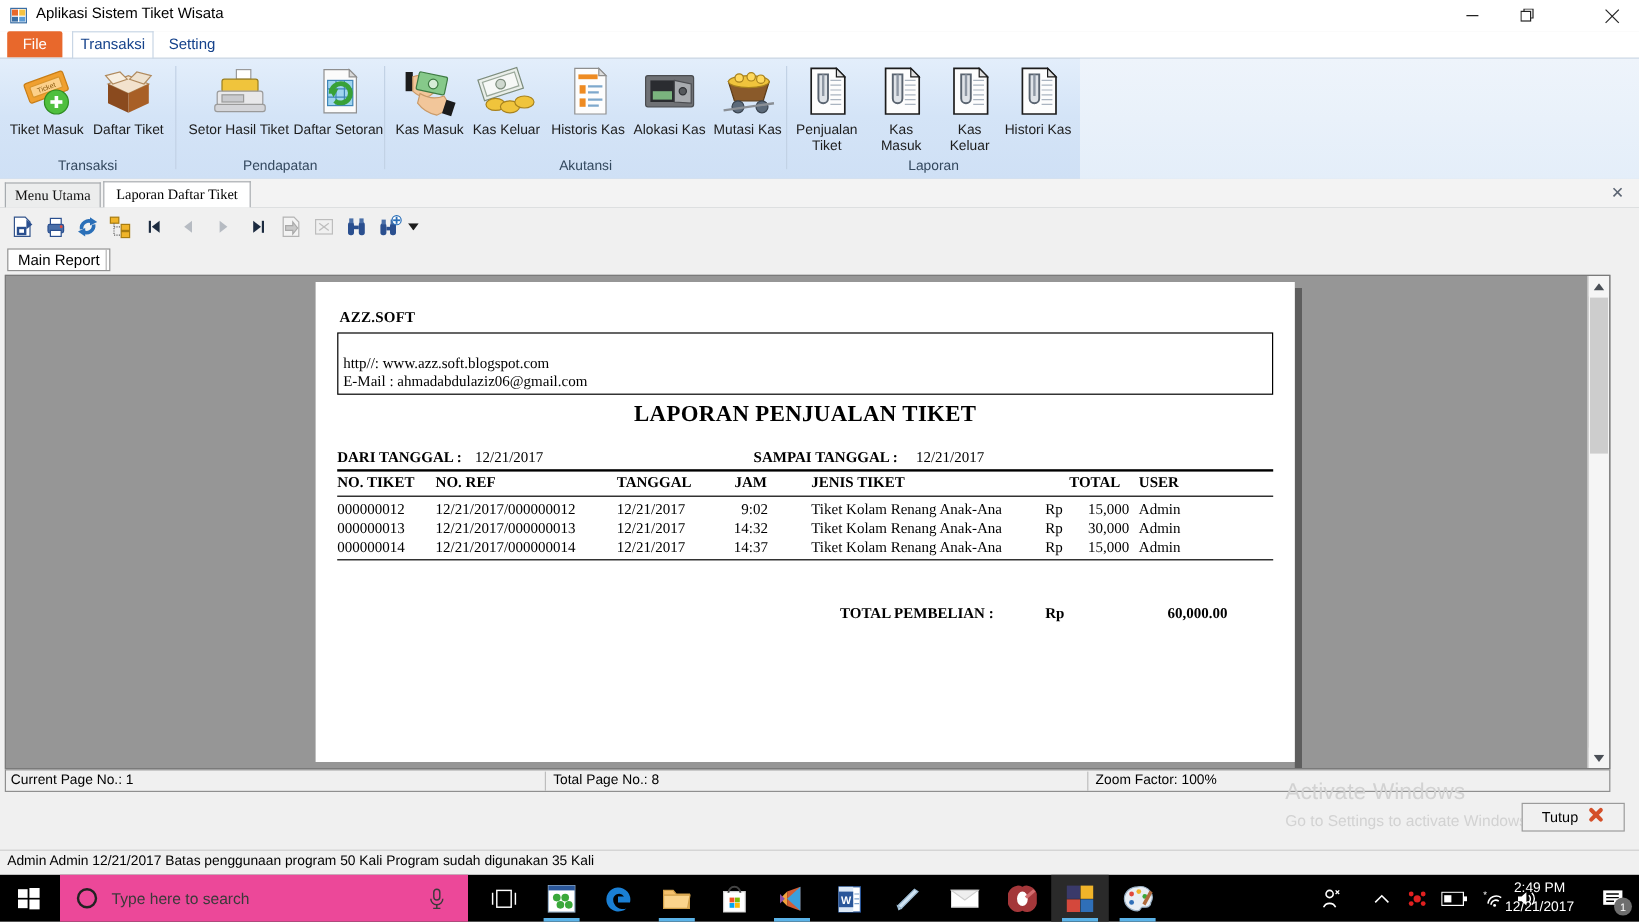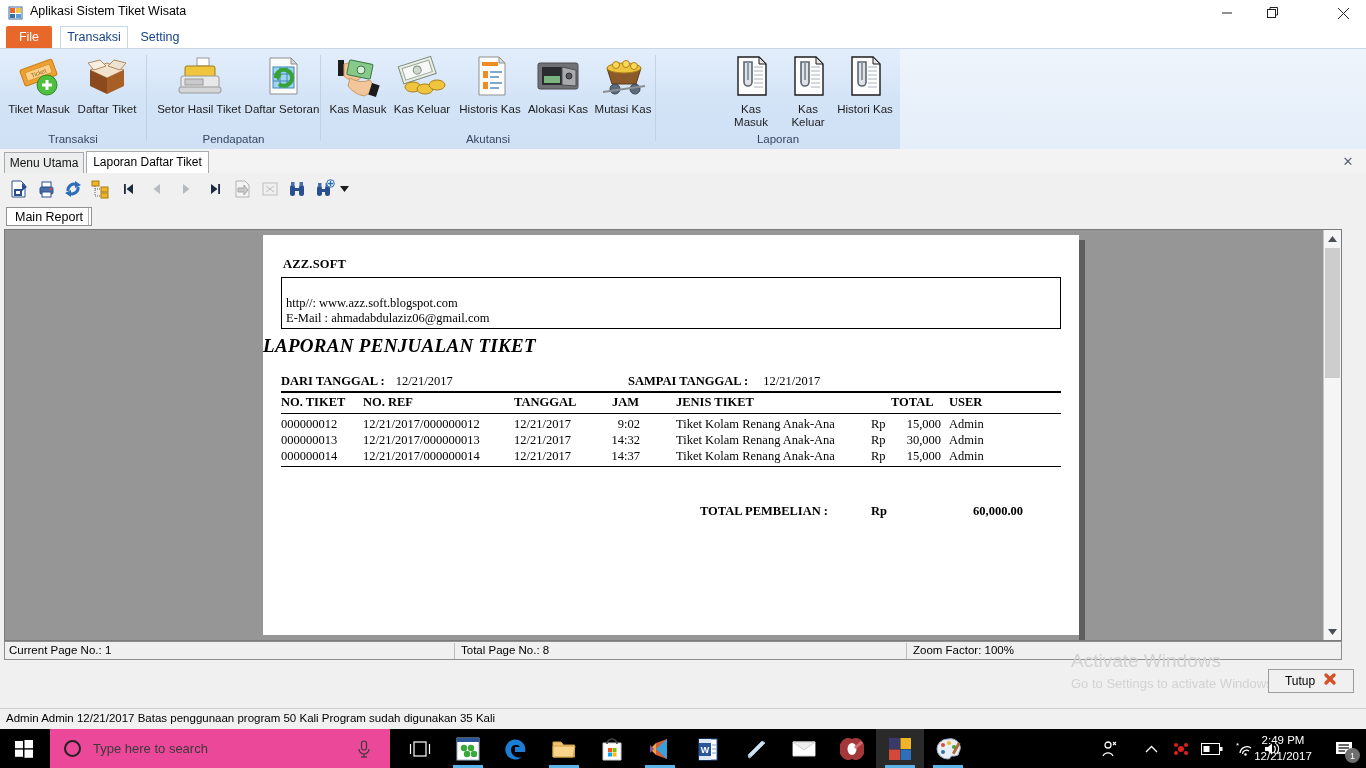--- a/index.html
+++ b/index.html
@@ -30,21 +30,21 @@
   .ribbon-right{position:absolute;left:900px;top:0;width:466px;height:100px;
     background:linear-gradient(180deg,#eef4fb 0%,#e4eef9 100%);}
   .group{position:absolute;top:0;height:100px;}
   .group-sep{position:absolute;top:6px;width:1px;height:86px;background:#c2d2e5;}
   .gtitle{position:absolute;bottom:4px;width:100%;text-align:center;font-size:11.5px;color:#33485e;}
   .cmd{position:absolute;top:4px;width:74px;text-align:center;cursor:default;}
   .cmd .ico{height:46px;display:flex;align-items:center;justify-content:center;}
   .cmd .lbl{font-size:11.5px;color:#1c1c1c;line-height:12.5px;margin-top:4px;}
 
   
-  .doctabs{position:absolute;left:0;top:149px;width:1366px;height:24px;background:#f3f3f3;border-bottom:1px solid #9fa5ab;}
+  .doctabs{position:absolute;left:0;top:149px;width:1366px;height:24px;background:#f3f3f3;border-bottom:1px solid #9fa5ab;font-family:Liberation Serif, serif;}
   .dtab{position:absolute;top:3px;height:21px;line-height:20px;font-size:12px;text-align:center;
     background:#eceded;border:1px solid #a7abaf;border-bottom:none;box-sizing:border-box;color:#111;}
   .dtab.active{background:#fff;color:#000;top:2px;height:22px;line-height:21px;}
   .dtab-close{position:absolute;right:10px;top:4px;width:16px;height:16px;display:flex;align-items:center;justify-content:center;
     font-size:13px;color:#5b6472;cursor:default;}
 
   
   .crtoolbar{position:absolute;left:0;top:173px;width:1366px;height:32px;background:#f0f0f0;border-bottom:1px solid #d8d8d8;}
   .tbtn{position:absolute;top:5px;width:22px;height:22px;display:flex;align-items:center;justify-content:center;cursor:default;}
   .dtpick{position:absolute;top:182px;height:19px;width:96px;background:#fff;border:1px solid #7a7a7a;box-sizing:border-box;}
@@ -62,21 +62,21 @@
 
   
   .canvas{position:absolute;left:4px;top:229px;width:1338px;height:412px;background:#969696;border:1px solid #7a7a7a;box-sizing:border-box;overflow:hidden;}
   .page{position:absolute;left:258px;top:5px;width:816px;height:400px;background:#fff;}
   .page-shadow{position:absolute;left:1074px;top:10px;width:6px;height:400px;background:#5e5e5e;}
 
   .rpt{position:absolute;left:0;top:0;width:816px;height:400px;font-family:"Liberation Serif",serif;color:#000;}
   .rpt .brand{position:absolute;left:20px;top:22px;font-size:12.5px;font-weight:bold;letter-spacing:.2px;}
   .addr{position:absolute;left:18px;top:42px;width:780px;height:52px;border:1px solid #000;box-sizing:border-box;}
   .addr div{position:absolute;left:4px;font-size:12.5px;line-height:14px;white-space:nowrap;}
-  .rpt .title{position:absolute;left:0;top:100px;width:816px;font-size:19px;font-weight:bold;letter-spacing:.3px;font-style:italic;}
+  .rpt .title{position:absolute;left:0;top:100px;width:816px;text-align:center;font-size:19px;font-weight:bold;letter-spacing:.3px;}
   .dtl{position:absolute;top:139px;font-size:12.5px;}
   .dtl b{font-weight:bold;}
   .hr{position:absolute;left:18px;width:780px;height:1px;background:#000;}
   .thead{position:absolute;top:160px;font-size:12.5px;font-weight:bold;white-space:nowrap;}
   .cell{position:absolute;font-size:12.5px;white-space:nowrap;}
   .tot{position:absolute;top:269px;font-size:12.5px;font-weight:bold;white-space:nowrap;}
 
   .vsb{position:absolute;right:0;top:0;width:17px;height:410px;background:#f5f5f5;border-left:1px solid #c7c7c7;}
   .vsb .arrow{position:absolute;left:0;width:17px;height:17px;display:flex;align-items:center;justify-content:center;background:#f5f5f5;}
   .vsb .thumb{position:absolute;left:1px;top:18px;width:15px;height:130px;background:#cdcdcd;}
@@ -295,20 +295,39 @@
             <line x1="6" y1="38" x2="48" y2="32" stroke="#8a8f96" stroke-width="2"></line>
           </svg>
         </div>
         <div class="lbl">Mutasi Kas</div>
       </div>
       <div class="gtitle">Akutansi</div>
     </div>
     <div class="group-sep" style="left:655px;"></div>
 
     <div class="group" style="left:656px;width:244px;">
+      <div class="cmd" style="left:0px;width:66px;">
+        <div class="ico">
+          <svg width="42" height="44" viewBox="0 0 42 44">
+            <polygon points="8,3 29,3 36,10 36,41 8,41" fill="#fdfdfd" stroke="#1c1c1c" stroke-width="1.4"></polygon>
+            <polygon points="29,3 36,10 29,10" fill="#e2e2e2" stroke="#1c1c1c"></polygon>
+            <g stroke="#aab4c0" stroke-width="1">
+                <line x1="24" y1="13" x2="33" y2="13"></line>
+                <line x1="24" y1="17" x2="33" y2="17"></line>
+                <line x1="24" y1="21" x2="33" y2="21"></line>
+                <line x1="24" y1="25" x2="33" y2="25"></line>
+                <line x1="24" y1="29" x2="33" y2="29"></line>
+                <line x1="24" y1="33" x2="33" y2="33"></line>
+              </g>
+            <path d="M14 8 h8 v20 a4 4 0 0 1 -8 0 z" fill="#dfe3e8" stroke="#5a6470" stroke-width="1.6"></path>
+            <line x1="18" y1="8" x2="18" y2="26" stroke="#8f98a4" stroke-width="2"></line>
+          </svg>
+        </div>
+        <div class="lbl">Penjualan Tiket</div>
+      </div>
       <div class="cmd" style="left:67px;width:56px;">
         <div class="ico">
           <svg width="42" height="44" viewBox="0 0 42 44">
             <polygon points="8,3 29,3 36,10 36,41 8,41" fill="#fdfdfd" stroke="#1c1c1c" stroke-width="1.4"></polygon>
             <polygon points="29,3 36,10 29,10" fill="#e2e2e2" stroke="#1c1c1c"></polygon>
             <g stroke="#aab4c0">
                 <line x1="24" y1="13" x2="33" y2="13"></line>
                 <line x1="24" y1="17" x2="33" y2="17"></line>
                 <line x1="24" y1="21" x2="33" y2="21"></line>
                 <line x1="24" y1="25" x2="33" y2="25"></line>

